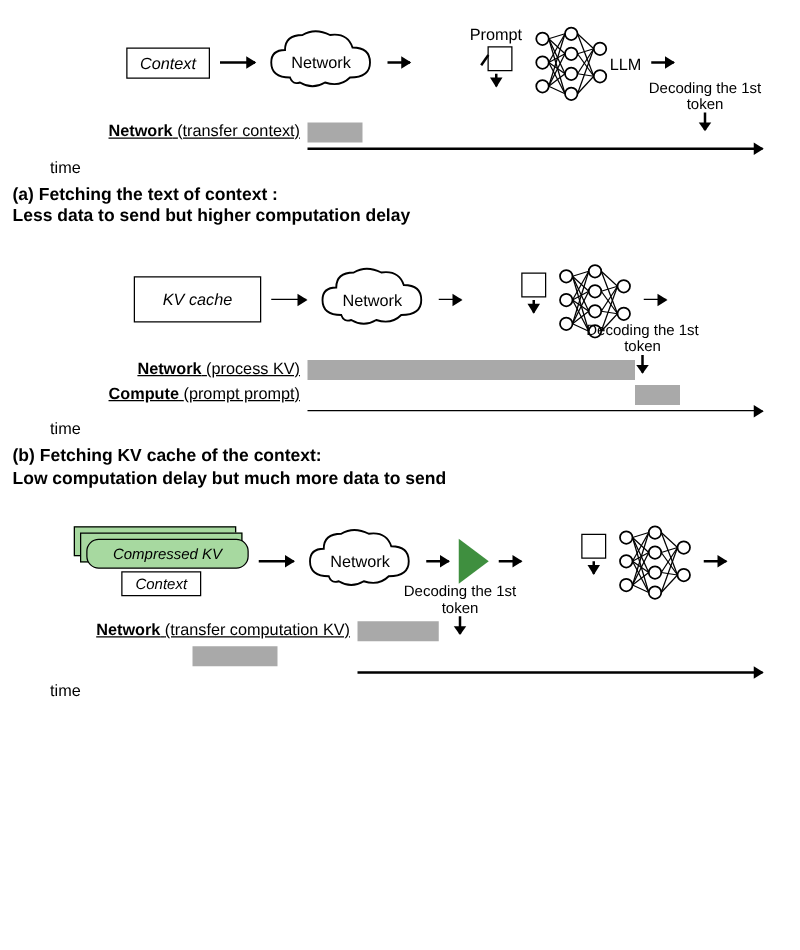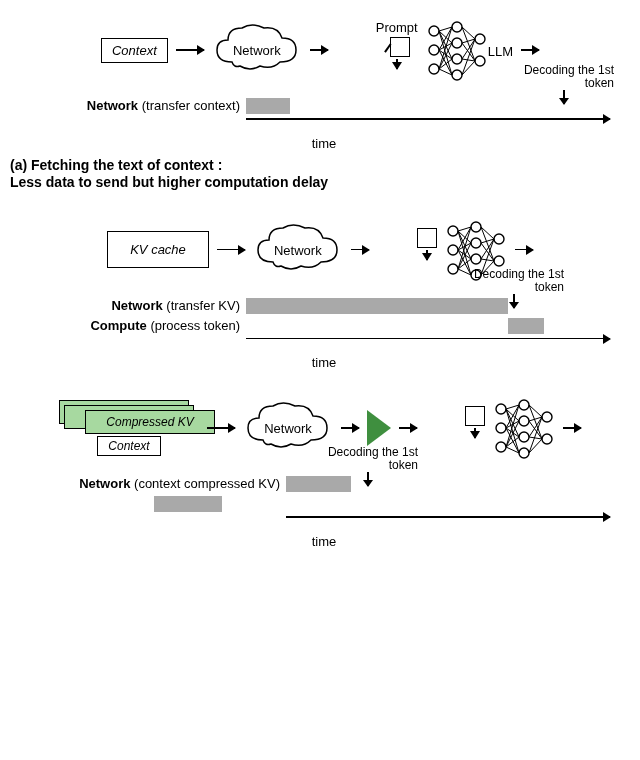--- a/index.html
+++ b/index.html
@@ -98,22 +98,23 @@
     font-size:13px;
     margin-top:2px;
   }
   .timeline {
     position: relative;
     margin-left: 30px;
     margin-right: 20px;
   }
   .tl-row {
     display:flex;
-    align-items:flex-end;
+    align-items:flex-start;
     margin-bottom:4px;
+    text-decoration:underline;
   }
   .tl-label {
     width: 200px;
     text-align:right;
     font-size:13px;
     padding-right:6px;
     line-height:1.15;
   }
   .tl-label b{font-weight:bold;}
   .tl-bar-wrap{
@@ -134,29 +135,29 @@
     position:relative;
   }
   .tl-axis::after{
     content:"";
     position:absolute; right:-1px; top:-4px;
     border-left:8px solid #000;
     border-top:5px solid transparent;
     border-bottom:5px solid transparent;
   }
   .tl-time{
-    text-align:center;
+    text-align:left;
     font-size:13px;
-    margin-top:16px;
+    margin-top:6px;
     padding-right:2px;
   }
   .decode-note{
     position:absolute;
     font-size:12px;
-    text-align:right;
+    text-align:center;
     line-height:1.1;
   }
   .decode-arrow{
     width:1.5px;height:14px;background:#000;position:relative;margin:0 auto;
   }
   .decode-arrow::after{
     content:"";position:absolute;bottom:-1px;left:-4px;
     border-top:7px solid #000;border-left:5px solid transparent;border-right:5px solid transparent;
   }
   .caption{
@@ -175,21 +176,21 @@
     width:128px;height:22px;
     border:1.5px solid #000;
     background:#a7d9a0;
     font-style: italic;
     text-align:center;
     font-size:12px;
     line-height:22px;
   }
   .compkv-stack .l1{left:0;top:0;}
   .compkv-stack .l2{left:5px;top:5px;}
-  .compkv-stack .l3{left:26px;top:10px;}
+  .compkv-stack .l3{left:10px;top:10px;border-radius:10px;}
   .decompressor{
     width:0;height:0;
     border-top:18px solid transparent;
     border-bottom:18px solid transparent;
     border-left:24px solid #3f8f3f;
   }
   .ctx-small{
     border:1.5px solid #000;background:#fff;font-style:italic;
     font-size:12px;padding:2px 10px;text-align:center;
   }
@@ -311,35 +312,36 @@
         </svg></div>
     <div class="arrow-h arrow-short"></div>
   </div>
 
   <div class="timeline">
     <div class="decode-note" style="right:46px;top:-30px;width:100px">
       <span>Decoding the 1st token</span>
       <div class="decode-arrow"></div>
     </div>
     <div class="tl-row">
-      <div class="tl-label"><b>Network</b> <span>(transfer KV)</span></div>
+      <div class="tl-label"><b>Network</b> <span>(process KV)</span></div>
       <div class="tl-bar-wrap">
           <div class="tl-bar" style="left: 0%; width: 72%;"></div>
         </div>
     </div>
     <div class="tl-row">
-      <div class="tl-label"><b>Compute</b> <span>(process token)</span></div>
+      <div class="tl-label"><b>Compute</b> <span>(prompt prompt)</span></div>
       <div class="tl-bar-wrap">
           <div class="tl-bar" style="left: 72%; width: 10%;"></div>
         </div>
     </div>
     <div class="tl-axis"></div>
     <div class="tl-time">time</div>
   </div>
 
+  <div class="caption">(b) Fetching KV cache of the context:<br>Low computation delay but much more data to send</div>
 </div>
 
 <div class="panel">
   <div class="flowrow">
     <div class="left-stack">
       <div class="compkv-stack">
         <div class="layer l1"></div>
         <div class="layer l2"></div>
         <div class="layer l3">Compressed KV</div>
       </div>
@@ -364,21 +366,21 @@
         </svg></div>
     <div class="arrow-h arrow-short"></div>
   </div>
 
   <div class="timeline">
     <div class="decode-note" style="left:278px;top:-30px;width:100px">
       <span>Decoding the 1st token</span>
       <div class="decode-arrow"></div>
     </div>
     <div class="tl-row">
-      <div class="tl-label" style="width:240px"><b>Network</b> <span>(context compressed KV)</span></div>
+      <div class="tl-label" style="width:240px"><b>Network</b> <span>(transfer computation KV)</span></div>
       <div class="tl-bar-wrap">
           <div class="tl-bar" style="left: 0%; width: 20%;"></div>
         </div>
     </div>
     <div class="tl-row">
       <div class="tl-bar-wrap">
           <div class="tl-bar" style="left: 20%; width: 12%;"></div>
         </div>
     </div>
     <div class="tl-axis" style="margin-left:246px"></div>

